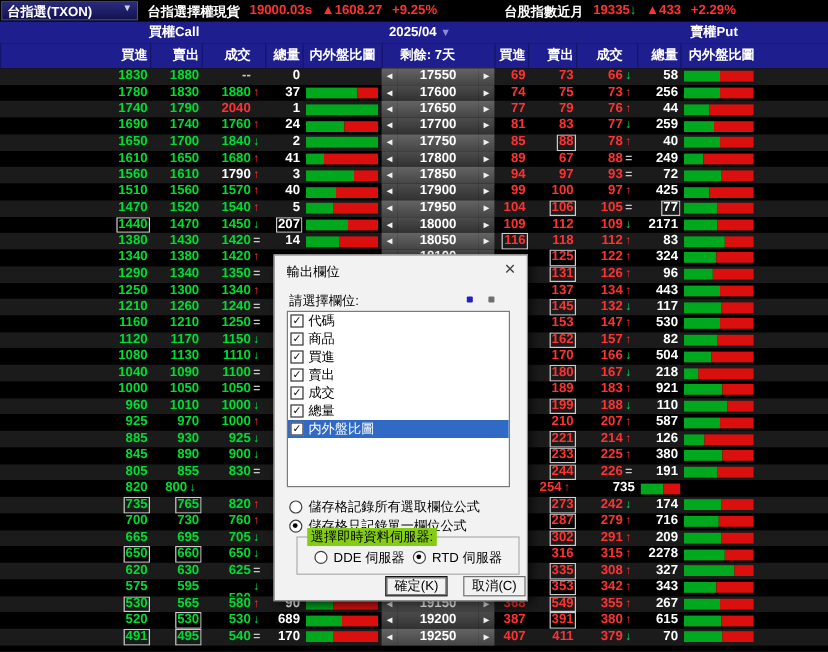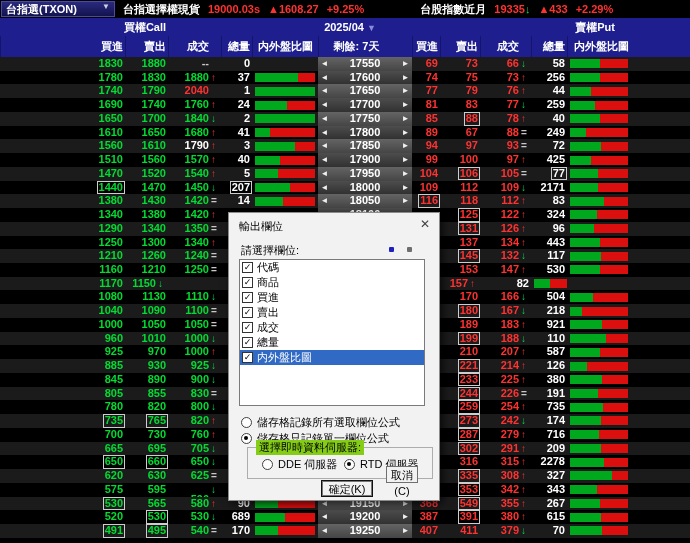--- a/index.html
+++ b/index.html
@@ -582,20 +582,21 @@
         </div>
         <div class="cell n volc"><span class="val">530</span></div>
         <div class="cell barwrap">
           <div class="bar" style="width: 58px;">
             <div class="bg" style="width: 51%;"></div>
             <div class="br" style="flex: 1 1 0%;"></div>
           </div>
         </div>
       </div>
       <div class="row odd">
+        <div class="cell n cg"><span class="val">1120</span></div>
         <div class="cell n cg"><span class="val">1170</span></div>
         <div class="cell n lastc">
           <span class="val" style="color: rgb(0, 220, 50);">1150</span>
           <span class="arr" style="color: rgb(0, 224, 80);">↓</span>
         </div>
         <div class="cell n volc"></div>
         <div class="cell barwrap"></div>
         <div class="cell szarr sz odd">◄</div>
         <div class="cell sz odd"></div>
         <div class="cell szarr sz odd">►</div>
@@ -815,21 +816,20 @@
         </div>
         <div class="cell n volc"><span class="val">191</span></div>
         <div class="cell barwrap">
           <div class="bar" style="width: 58px;">
             <div class="bg" style="width: 49%;"></div>
             <div class="br" style="flex: 1 1 0%;"></div>
           </div>
         </div>
       </div>
       <div class="row even">
-        <div class="cell n cg"><span class="val">780</span></div>
         <div class="cell n cg"><span class="val">820</span></div>
         <div class="cell n lastc">
           <span class="val" style="color: rgb(0, 220, 50);">800</span>
           <span class="arr" style="color: rgb(0, 224, 80);">↓</span>
         </div>
         <div class="cell n volc"></div>
         <div class="cell barwrap"></div>
         <div class="cell szarr sz even">◄</div>
         <div class="cell sz even"></div>
         <div class="cell szarr sz even">►</div>
@@ -1147,15 +1147,15 @@
       <div class="radrow" style="left:14px;top:9px;">
         <span class="radio"></span>
         <span>DDE 伺服器</span>
       </div>
       <div class="radrow" style="left:96px;top:9px;">
         <span class="radio on"></span>
         <span>RTD 伺服器</span>
       </div>
     </div>
     <div class="btn def" style="left:92px;top:267px;width:52px;">確定(K)</div>
-    <div class="btn" style="left:157px;top:253px;width:32px;">取消(C)</div>
+    <div class="btn" style="left:157px;top:267px;width:52px;">取消(C)</div>
   </div>
 </div>
 
 </body></html>

